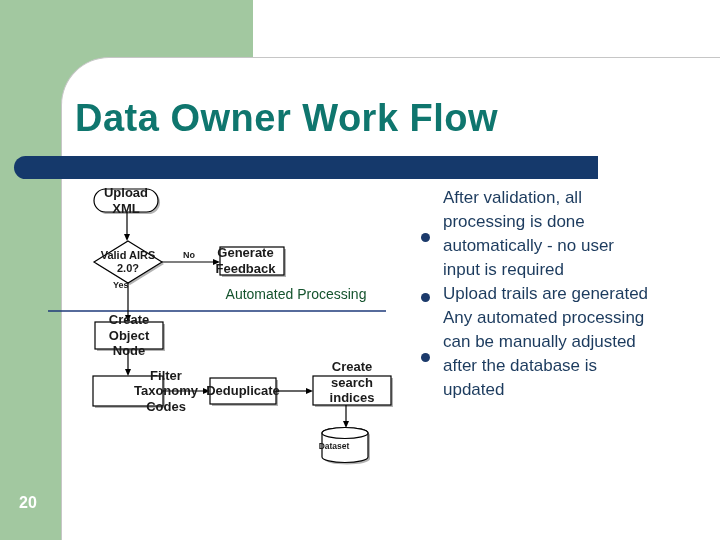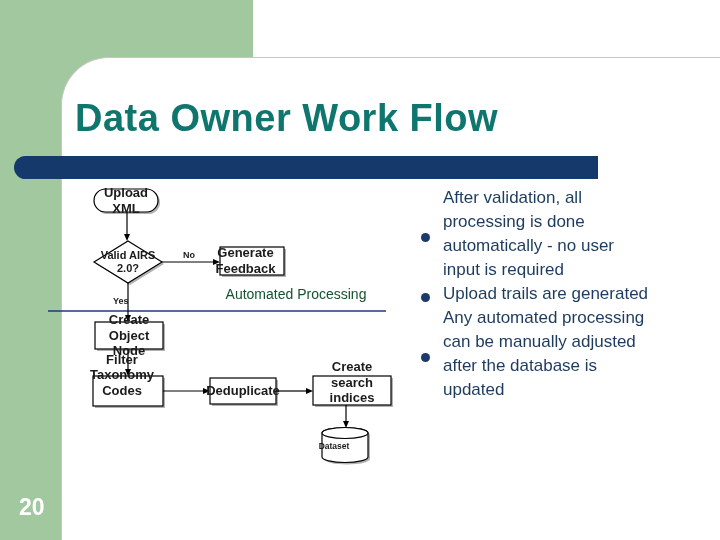--- a/index.html
+++ b/index.html
@@ -17,21 +17,21 @@
   .navy-bar{
     position:absolute;left:14px;top:156px;width:584px;height:23px;background:#15396b;
     border-radius:12px 0 0 12px;z-index:3;
   }
   .page-title{
     position:absolute;left:75px;top:97px;z-index:4;
     font-size:38px;font-weight:bold;color:#0f766e;letter-spacing:0.5px;white-space:nowrap;
   }
   .page-number{
     position:absolute;left:19px;top:494px;z-index:4;
-    font-size:23px;font-weight:bold;color:#ffffff;
+    font-size:16px;font-weight:bold;color:#ffffff;
   }
   
   .fc-svg{position:absolute;left:0;top:0;z-index:4;}
   .node-label{
     position:absolute;z-index:5;display:flex;align-items:center;justify-content:center;
     text-align:center;font-size:13px;font-weight:bold;color:#1a1a1a;line-height:1.2;
     white-space:pre-line;pointer-events:none;
   }
   .edge-label{
     position:absolute;z-index:5;font-size:9px;font-weight:bold;color:#1a1a1a;white-space:nowrap;
@@ -110,29 +110,29 @@
     </g>
   </svg>
 
   <div class="node-label" style="left:94px;top:189px;width:64px;height:23px;">Upload XML</div>
   <div class="node-label" style="left:94px;top:241px;width:68px;height:42px;font-size:11px;">Valid AIRS
 2.0?</div>
   <div class="node-label" style="left:220px;top:247px;width:51px;height:28px;">Generate
 Feedback</div>
   <div class="node-label" style="left:95px;top:322px;width:68px;height:27px;">Create Object
 Node</div>
-  <div class="node-label" style="left:93px;top:360px;width:58px;height:30px;">Filter Taxonomy
+  <div class="node-label" style="left:93px;top:376px;width:58px;height:30px;padding-left:44px;">Filter Taxonomy
 Codes</div>
   <div class="node-label" style="left:210px;top:378px;width:66px;height:26px;">Deduplicate</div>
   <div class="node-label" style="left:313px;top:368px;width:78px;height:29px;">Create search
 indices</div>
   <div class="node-label" style="left:322px;top:434px;width:24px;height:24px;font-size:8.5px;">Dataset</div>
 
   <div class="edge-label" style="left:167px;top:250px;padding-left:16px;">No</div>
-  <div class="edge-label" style="left:113px;top:296px;">Yes</div>
+  <div class="edge-label" style="left:113px;top:280px;">Yes</div>
 
   <div class="section-label">Automated Processing</div>
 
   <ul class="bullets">
     <li>
       <span class="dot"></span>
       <span class="btext">After validation, all
 processing is done
 automatically -  no user
 input is required</span>

